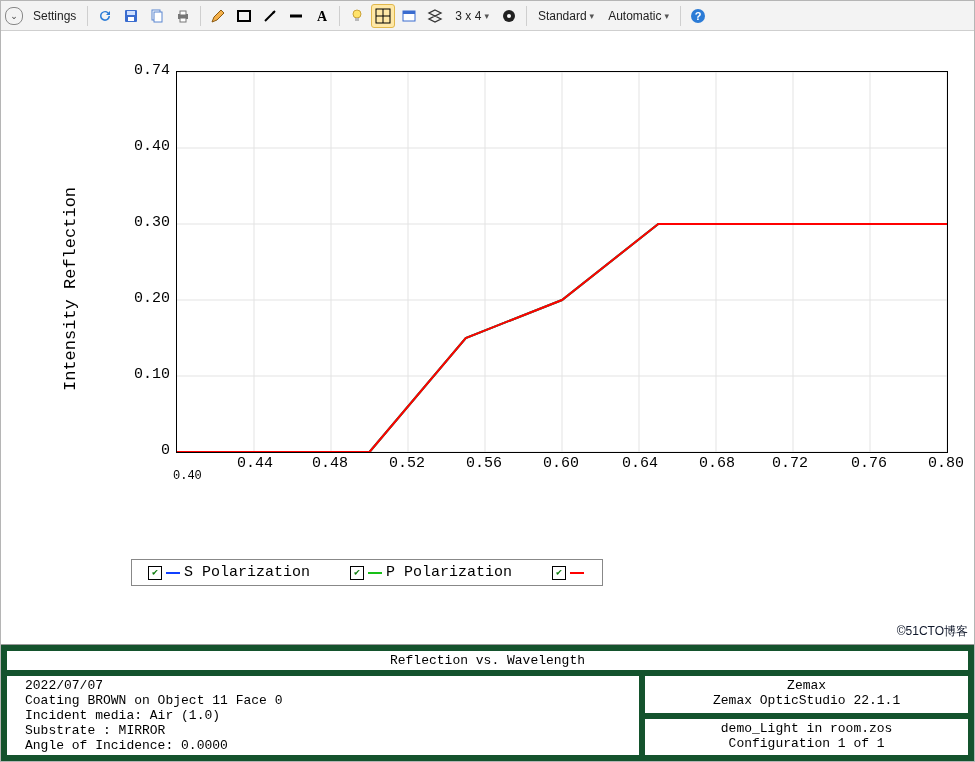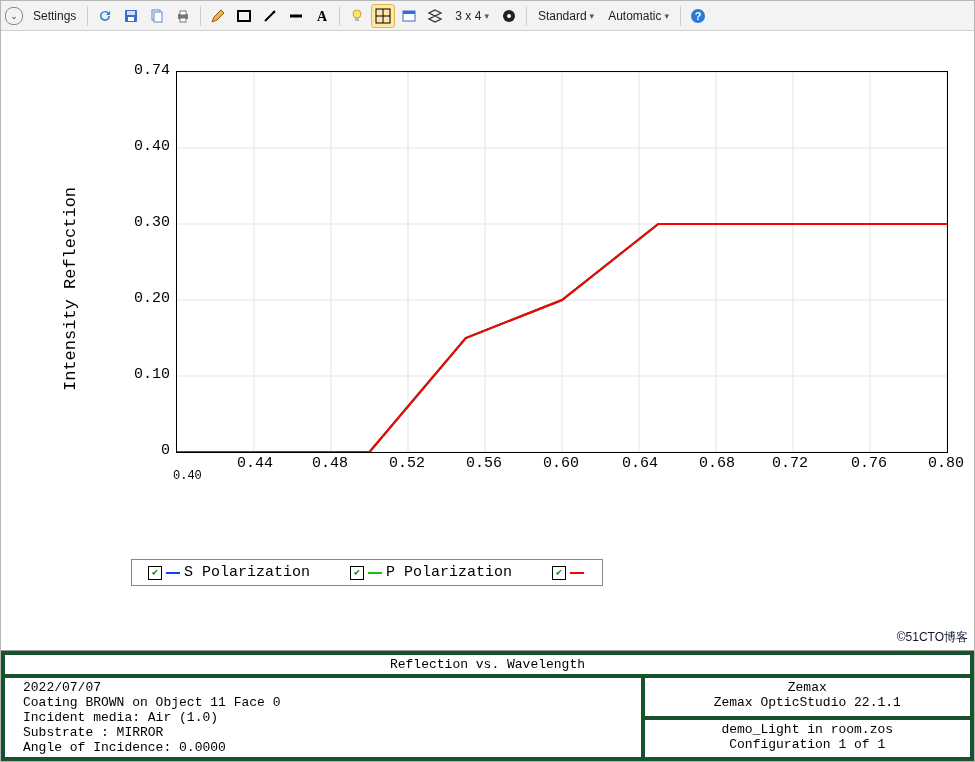--- a/index.html
+++ b/index.html
@@ -21,21 +21,21 @@
   .xlabel{position:absolute;font:17px "Consolas","Courier New",monospace}
   .tick{position:absolute;font:15px "Consolas","Courier New",monospace}
   .small-tick{position:absolute;font:12px "Consolas","Courier New",monospace}
   
   .legend-box{position:absolute;border:1px solid #888;background:#fff;display:flex;gap:40px;padding:4px 16px;font:15px "Consolas","Courier New",monospace}
   .legend-item{display:flex;align-items:center;gap:2px}
   .leg-check{width:12px;height:12px;border:1px solid #000;display:inline-flex;align-items:center;justify-content:center;font-size:10px;line-height:10px;color:#0a7a0a;background:#fff}
   .leg-swatch{display:inline-block;width:14px;height:2px;margin:0 2px}
   
   .bottom{border-top:1px solid #999}
-  .bottom td{border:4px solid #14532d;font:13px "Consolas","Courier New",monospace;padding:2px 18px;vertical-align:top}
+  .bottom td{border:6px solid #14532d;font:13px "Consolas","Courier New",monospace;padding:2px 18px;vertical-align:top}
   .bottom table{border-collapse:collapse;width:100%}
   .center{text-align:center}
   
   .wm{position:absolute;right:6px;bottom:4px;color:#0f172a;font:12px sans-serif;pointer-events:none}
 </style>
 </head>
 <body>
 
 <div class="app">
 

